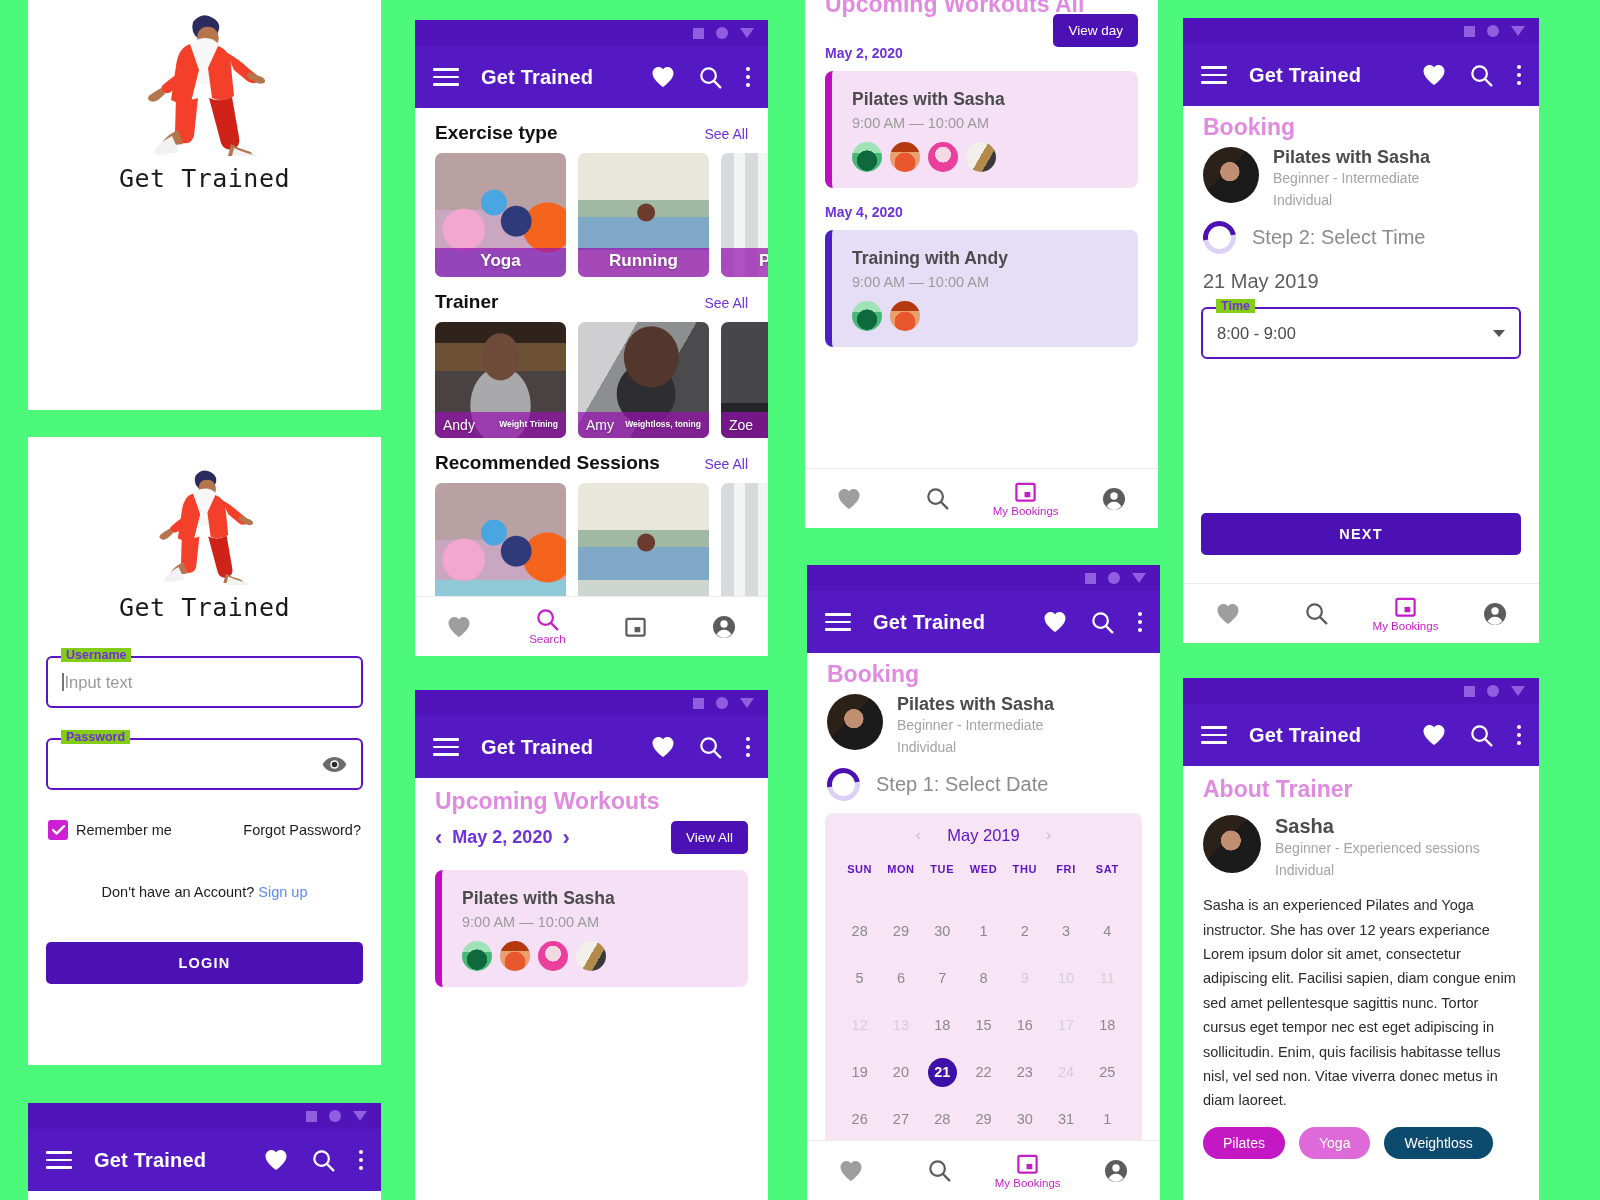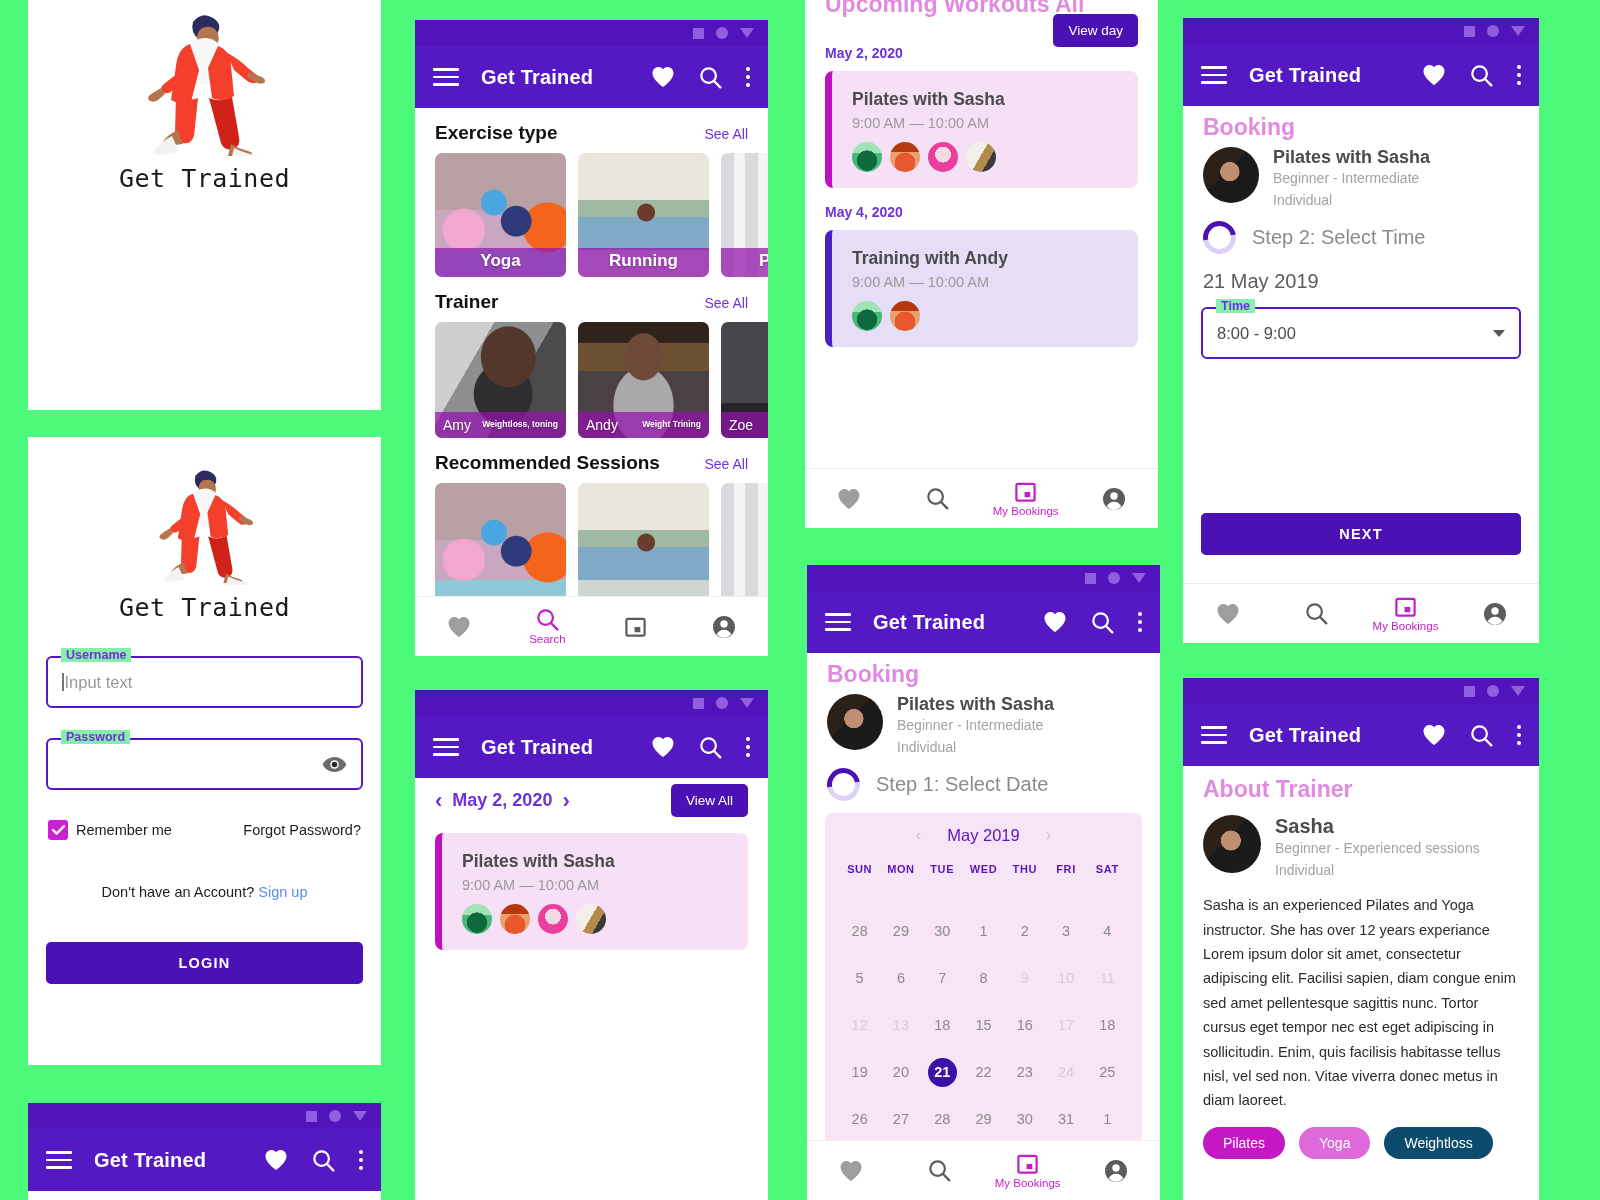--- a/index.html
+++ b/index.html
@@ -69,21 +69,21 @@
     border-radius:6px;
     height:52px;
     margin:0 18px;
     display:flex;
     align-items:center;
     padding:0 14px;
   }
   .field-label {
     position:absolute;
     top:-10px; left:13px;
-    background:#86efac;
+    background:#84cc16;
     padding:0 5px;
     font-size:12.5px;
     color:#6e32d9;
     font-weight:bold;
   }
   .field-value { color:#9a9a9a; font-size:16.5px; }
   .caret { display:inline-block; width:1.5px; height:18px; background:#777; margin-right:1px; vertical-align:-3px;}
   .eye { margin-left:auto; }
   .row-between { display:flex; align-items:center; justify-content:space-between; padding:0 20px; }
   .checkbox {
@@ -458,31 +458,31 @@
       <span class="card-label">Pilates</span>
     </div>
   </div>
 
   <div class="sec-head">
     <span class="sec-title">Trainer</span>
     <span class="see-all">See All</span>
   </div>
   <div class="hscroll">
     <div class="card trainer">
+      <span class="ph ph-andy"></span>
+      <span class="card-label">
+        <span class="tr-name">Andy</span>
+        <span class="tr-spec">Weight Trining</span>
+      </span>
+    </div>
+    <div class="card trainer">
       <span class="ph ph-amy"></span>
       <span class="card-label">
         <span class="tr-name">Amy</span>
         <span class="tr-spec">Weightloss, toning</span>
-      </span>
-    </div>
-    <div class="card trainer">
-      <span class="ph ph-andy"></span>
-      <span class="card-label">
-        <span class="tr-name">Andy</span>
-        <span class="tr-spec">Weight Trining</span>
       </span>
     </div>
     <div class="card trainer">
       <span class="ph ph-zoe"></span>
       <span class="card-label">
         <span class="tr-name">Zoe</span>
         <span class="tr-spec"></span>
       </span>
     </div>
   </div>
@@ -560,20 +560,21 @@
           </span>
         <span class="kebab">
             <i></i>
             <i></i>
             <i></i>
           </span>
       </span>
     </div>
   </div>
 
+  <div class="page-title">Upcoming Workouts</div>
 
   <div class="date-nav">
     <span class="chev">‹</span>
     <span class="date-txt">May 2, 2020</span>
     <span class="chev">›</span>
     <span class="btn-view">View All</span>
   </div>
 
   <div class="wcard">
     <div class="wcard-title">Pilates with Sasha</div>

